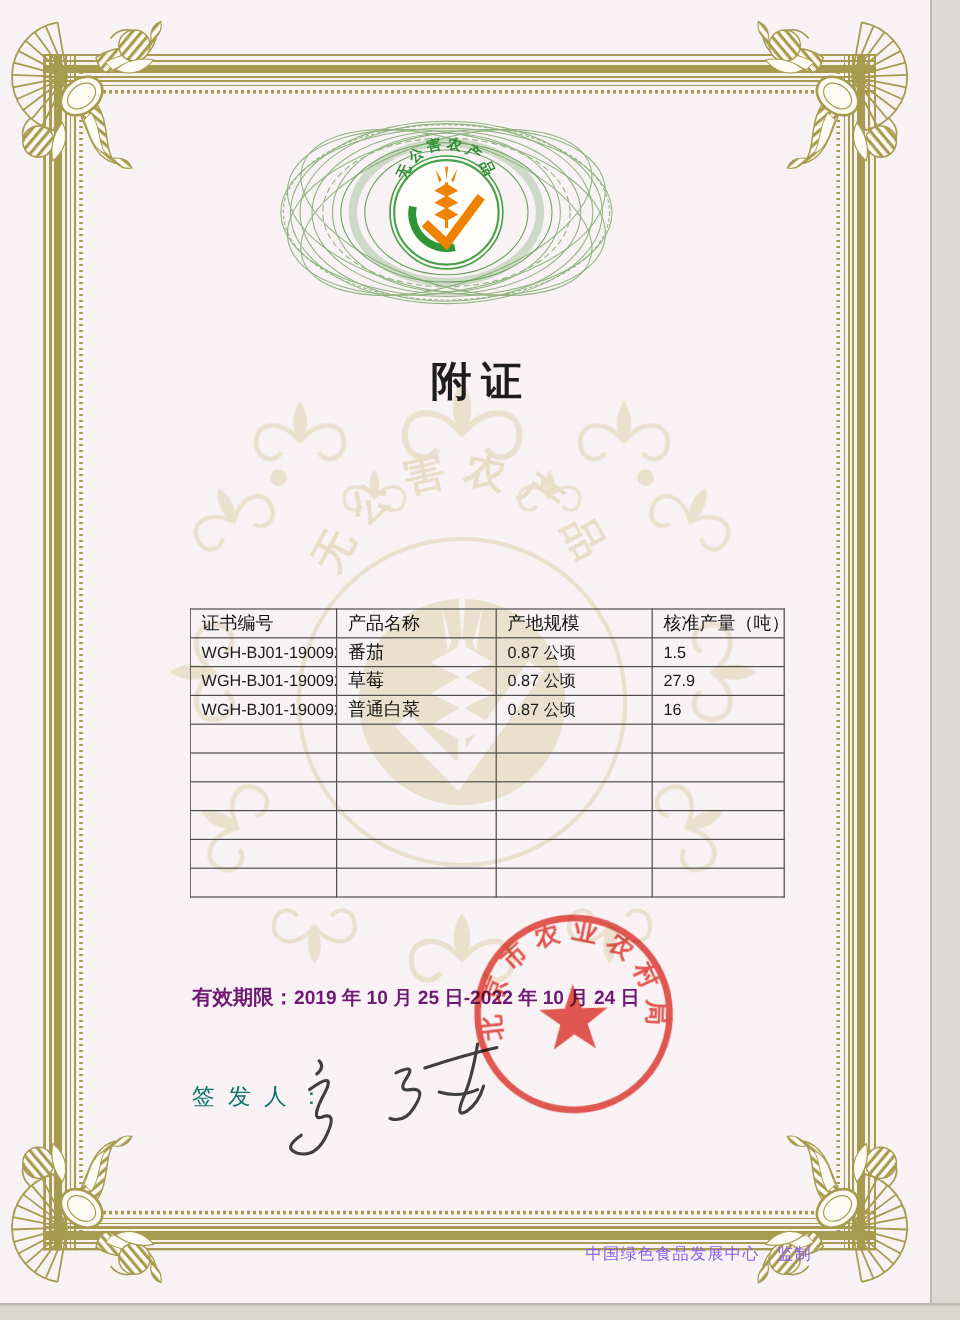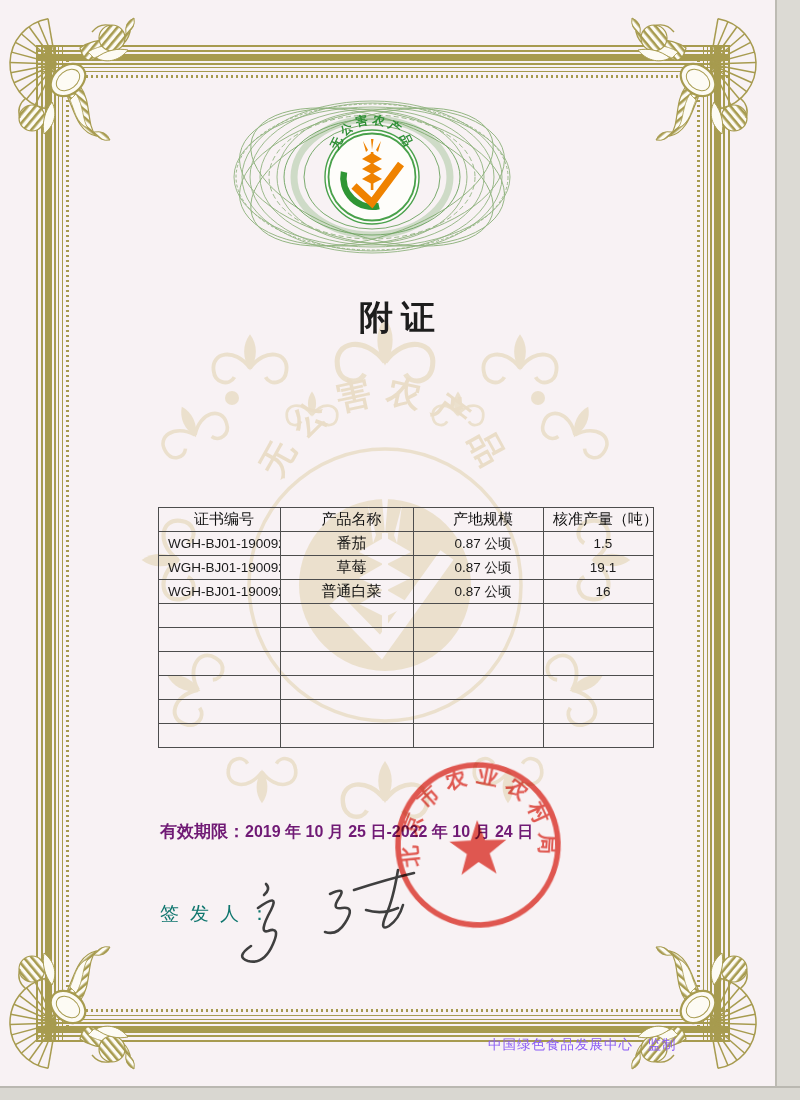--- a/index.html
+++ b/index.html
@@ -24,21 +24,21 @@
   .wm{position:absolute;left:0;top:0;z-index:1;pointer-events:none;}
   .emblem{position:absolute;left:230px;top:96px;z-index:2;}
   .title{position:absolute;left:16px;top:282px;width:770px;text-align:center;z-index:5;
          font-family:"Liberation Sans",sans-serif;font-size:34px;font-weight:bold;letter-spacing:8px;color:#1d1d1d;margin-top:13px;}
   .intro{position:absolute;left:148px;top:384px;width:532px;z-index:5;
          font-family:"Liberation Sans",sans-serif;font-size:18px;line-height:45px;color:#1f1f1f;
          text-indent:36px;letter-spacing:0px;}
   table.products{position:absolute;left:158px;top:507px;width:495px;z-index:5;
         border-collapse:collapse;table-layout:fixed;font-size:15px;color:#111;}
   table.products td,table.products th{border:1px solid #4d4d4d;height:23px;padding:0 0 0 9px;
-        text-align:center;font-weight:normal;vertical-align:middle;overflow:hidden;white-space:nowrap;}
+        text-align:left;font-weight:normal;vertical-align:middle;overflow:hidden;white-space:nowrap;}
   td.c-num{font-family:"Liberation Sans",sans-serif;font-weight:bold;font-size:13.5px;color:#1a1a1a;}
   .validity{position:absolute;left:160px;top:820px;z-index:5;font-size:17px;font-weight:bold;color:#701a75;}
   .validity .val{font-family:"Liberation Sans",sans-serif;font-size:16px;}
   .issuer{position:absolute;left:160px;top:901px;z-index:5;font-size:19px;letter-spacing:11px;color:#0f766e;}
   .signature{position:absolute;left:238px;top:862px;z-index:5;}
   .stamp{position:absolute;left:388px;top:753px;z-index:6;opacity:.88;mix-blend-mode:multiply;transform:rotate(-2deg);}
   .footer-note{position:absolute;left:488px;top:1036px;z-index:5;font-size:13.5px;letter-spacing:1px;color:#8b5cf6;}
   
   .edge-right{position:absolute;top:0;left:775px;width:25px;height:1100px;z-index:8;
       background:linear-gradient(to right,#bdbbb3 0 2px,#dcdad4 2px 100%);}
@@ -211,21 +211,21 @@
         <tr>
           <td class="c-num">WGH-BJ01-1900922</td>
           <td>番茄</td>
           <td class="c-num">0.87 公顷</td>
           <td class="c-num">1.5</td>
         </tr>
         <tr>
           <td class="c-num">WGH-BJ01-1900923</td>
           <td>草莓</td>
           <td class="c-num">0.87 公顷</td>
-          <td class="c-num">19.1</td>
+          <td class="c-num">27.9</td>
         </tr>
         <tr>
           <td class="c-num">WGH-BJ01-1900924</td>
           <td>普通白菜</td>
           <td class="c-num">0.87 公顷</td>
           <td class="c-num">16</td>
         </tr>
         <tr>
           <td></td>
           <td></td>

